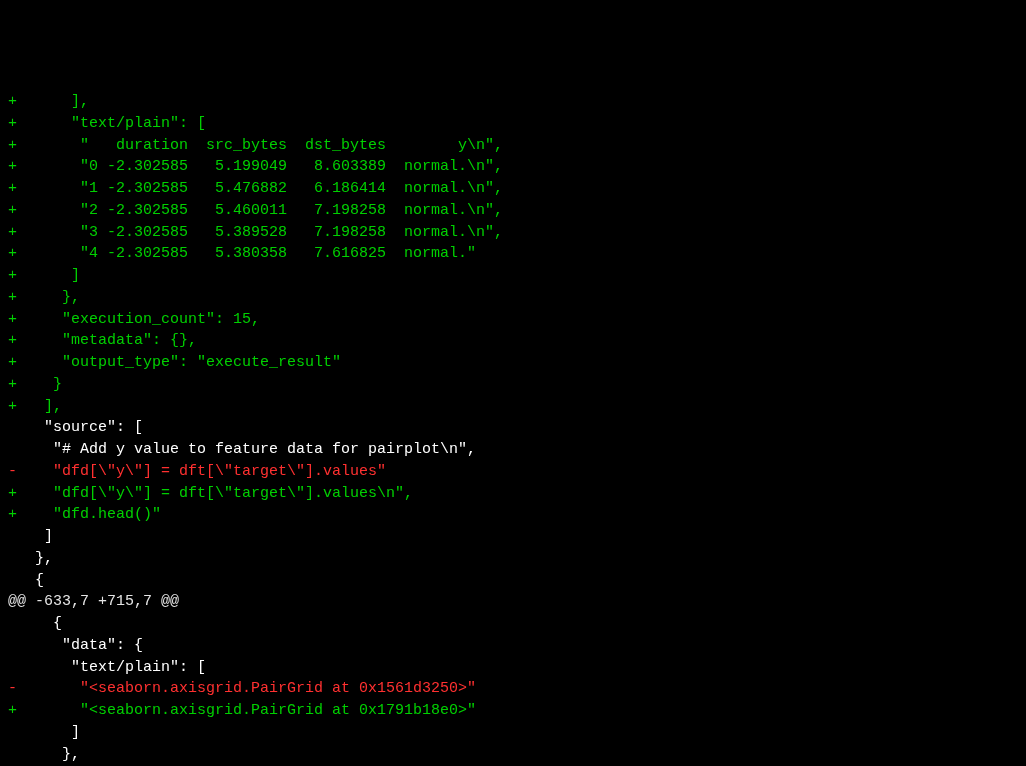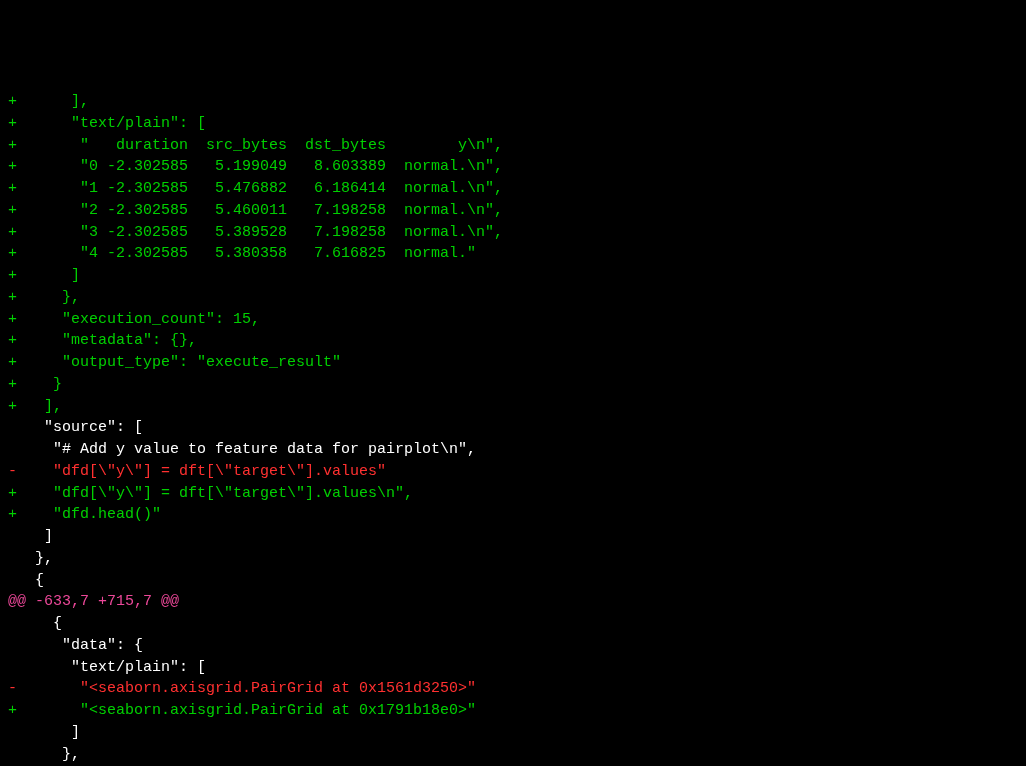--- a/index.html
+++ b/index.html
@@ -23,21 +23,21 @@
     .added {
       color: #00d000;
     }
     .removed {
       color: #ff3030;
     }
     .context {
       color: #ffffff;
     }
     .hunk {
-      color: #ec4899;
+      color: #e5e5e5;
     }
   </style>
 </head>
 <body>
 
 
 
 <div id="diff-container"><div class="line added">+      ],</div><div class="line added">+      "text/plain": [</div><div class="line added">+       "   duration  src_bytes  dst_bytes        y\n",</div><div class="line added">+       "0 -2.302585   5.199049   8.603389  normal.\n",</div><div class="line added">+       "1 -2.302585   5.476882   6.186414  normal.\n",</div><div class="line added">+       "2 -2.302585   5.460011   7.198258  normal.\n",</div><div class="line added">+       "3 -2.302585   5.389528   7.198258  normal.\n",</div><div class="line added">+       "4 -2.302585   5.380358   7.616825  normal."</div><div class="line added">+      ]</div><div class="line added">+     },</div><div class="line added">+     "execution_count": 15,</div><div class="line added">+     "metadata": {},</div><div class="line added">+     "output_type": "execute_result"</div><div class="line added">+    }</div><div class="line added">+   ],</div><div class="line context">    "source": [</div><div class="line context">     "# Add y value to feature data for pairplot\n",</div><div class="line removed">-    "dfd[\"y\"] = dft[\"target\"].values"</div><div class="line added">+    "dfd[\"y\"] = dft[\"target\"].values\n",</div><div class="line added">+    "dfd.head()"</div><div class="line context">    ]</div><div class="line context">   },</div><div class="line context">   {</div><div class="line hunk">@@ -633,7 +715,7 @@</div><div class="line context">     {</div><div class="line context">      "data": {</div><div class="line context">       "text/plain": [</div><div class="line removed">-       "&lt;seaborn.axisgrid.PairGrid at 0x1561d3250&gt;"</div><div class="line added">+       "&lt;seaborn.axisgrid.PairGrid at 0x1791b18e0&gt;"</div><div class="line context">       ]</div><div class="line context">      },</div><div class="line context">      "execution_count": 16,</div></div>
 
 

